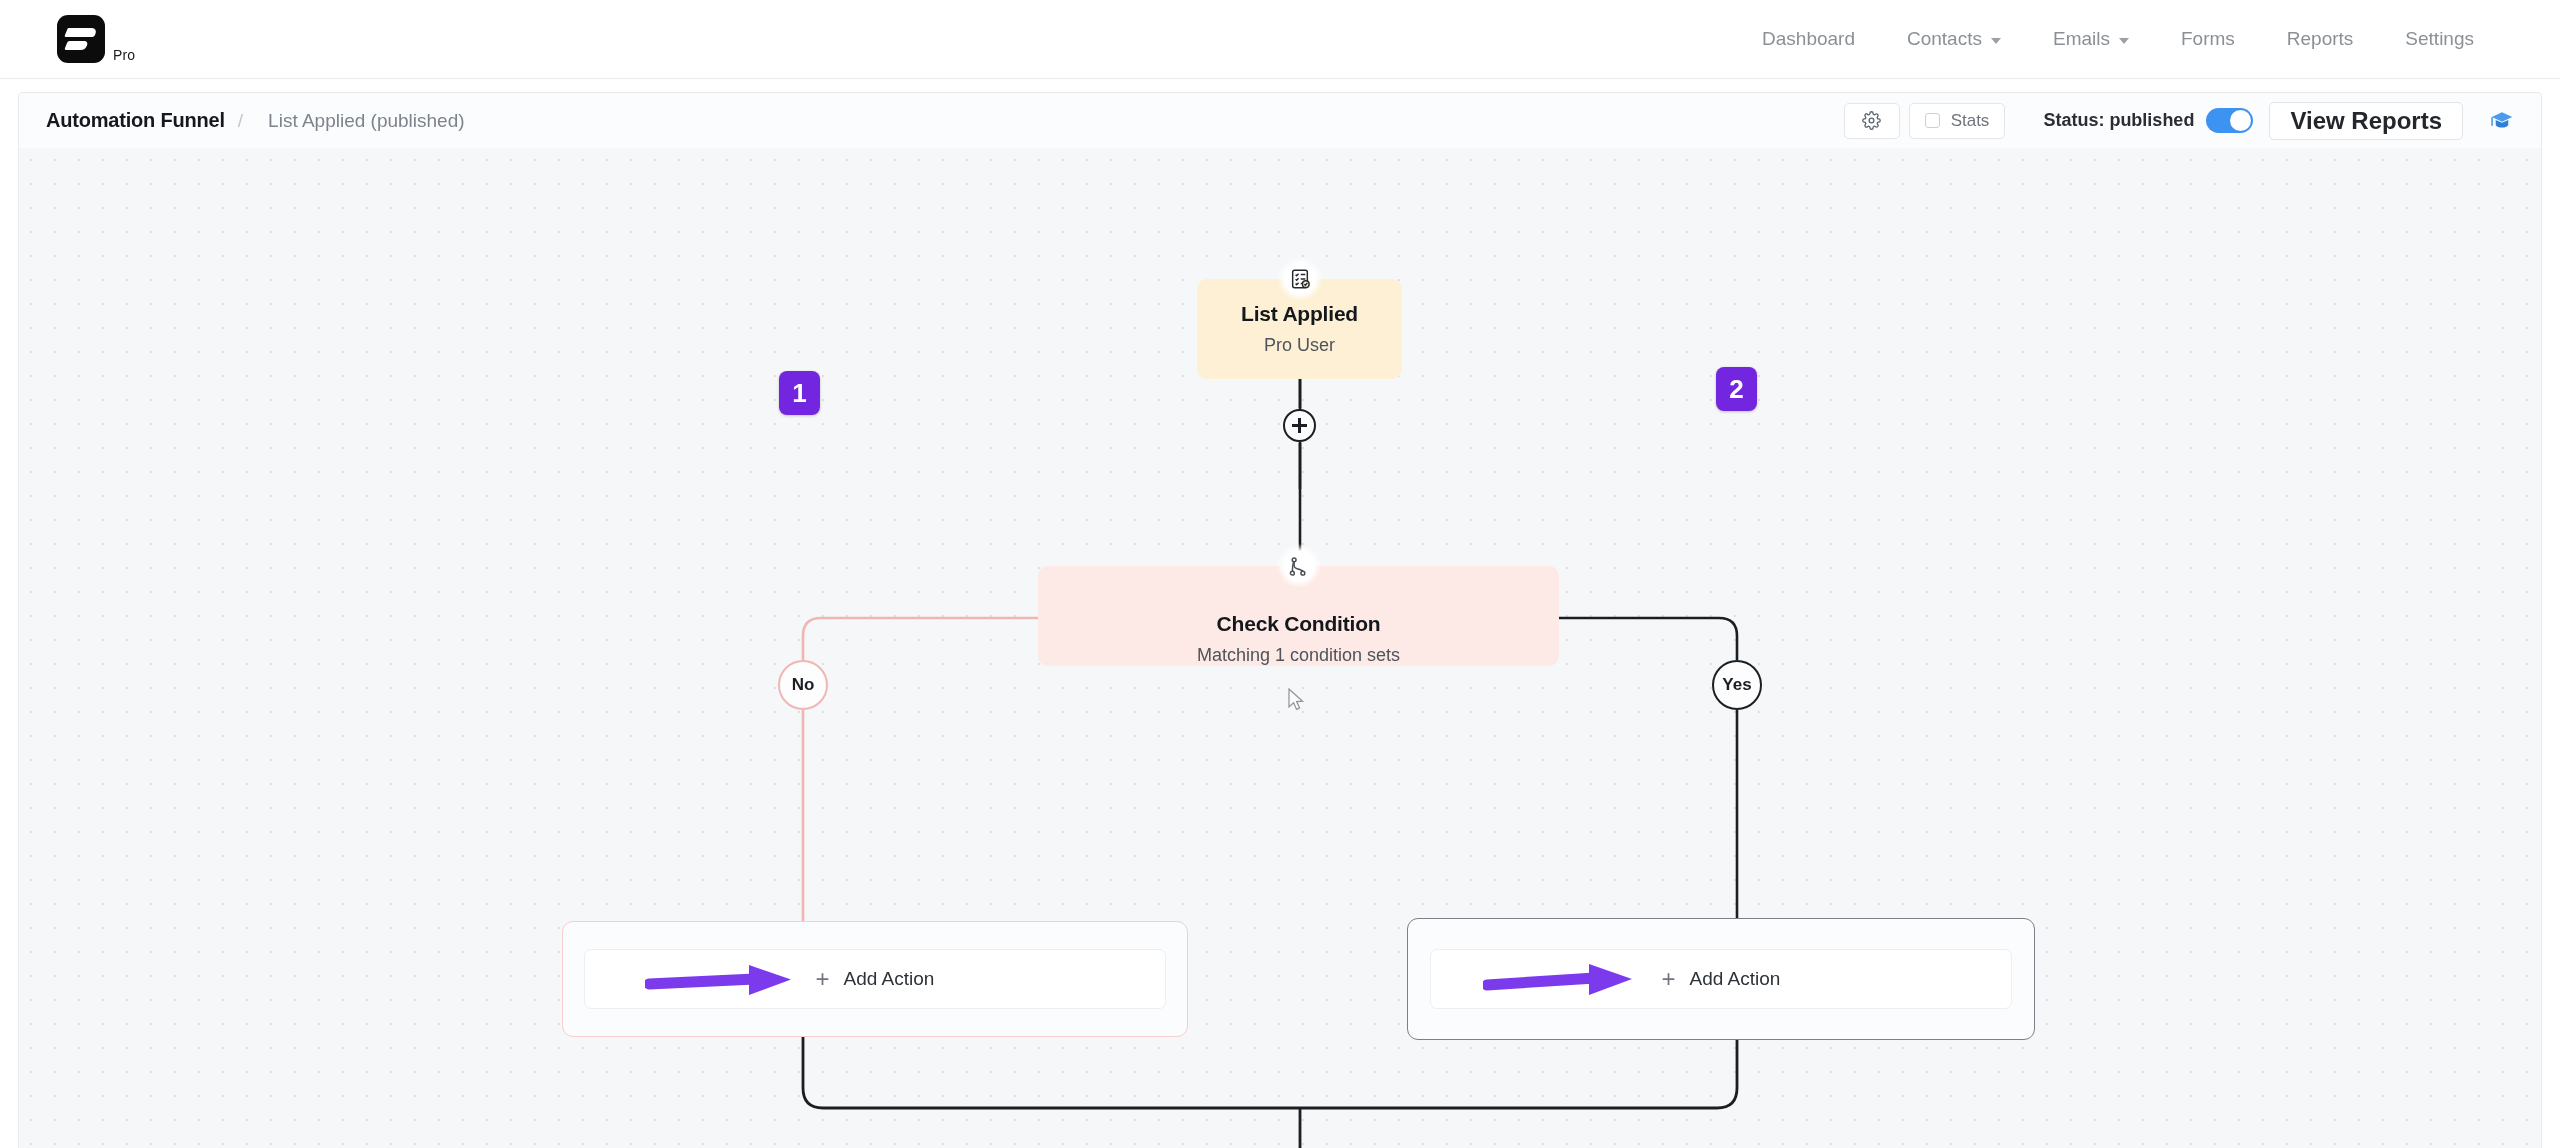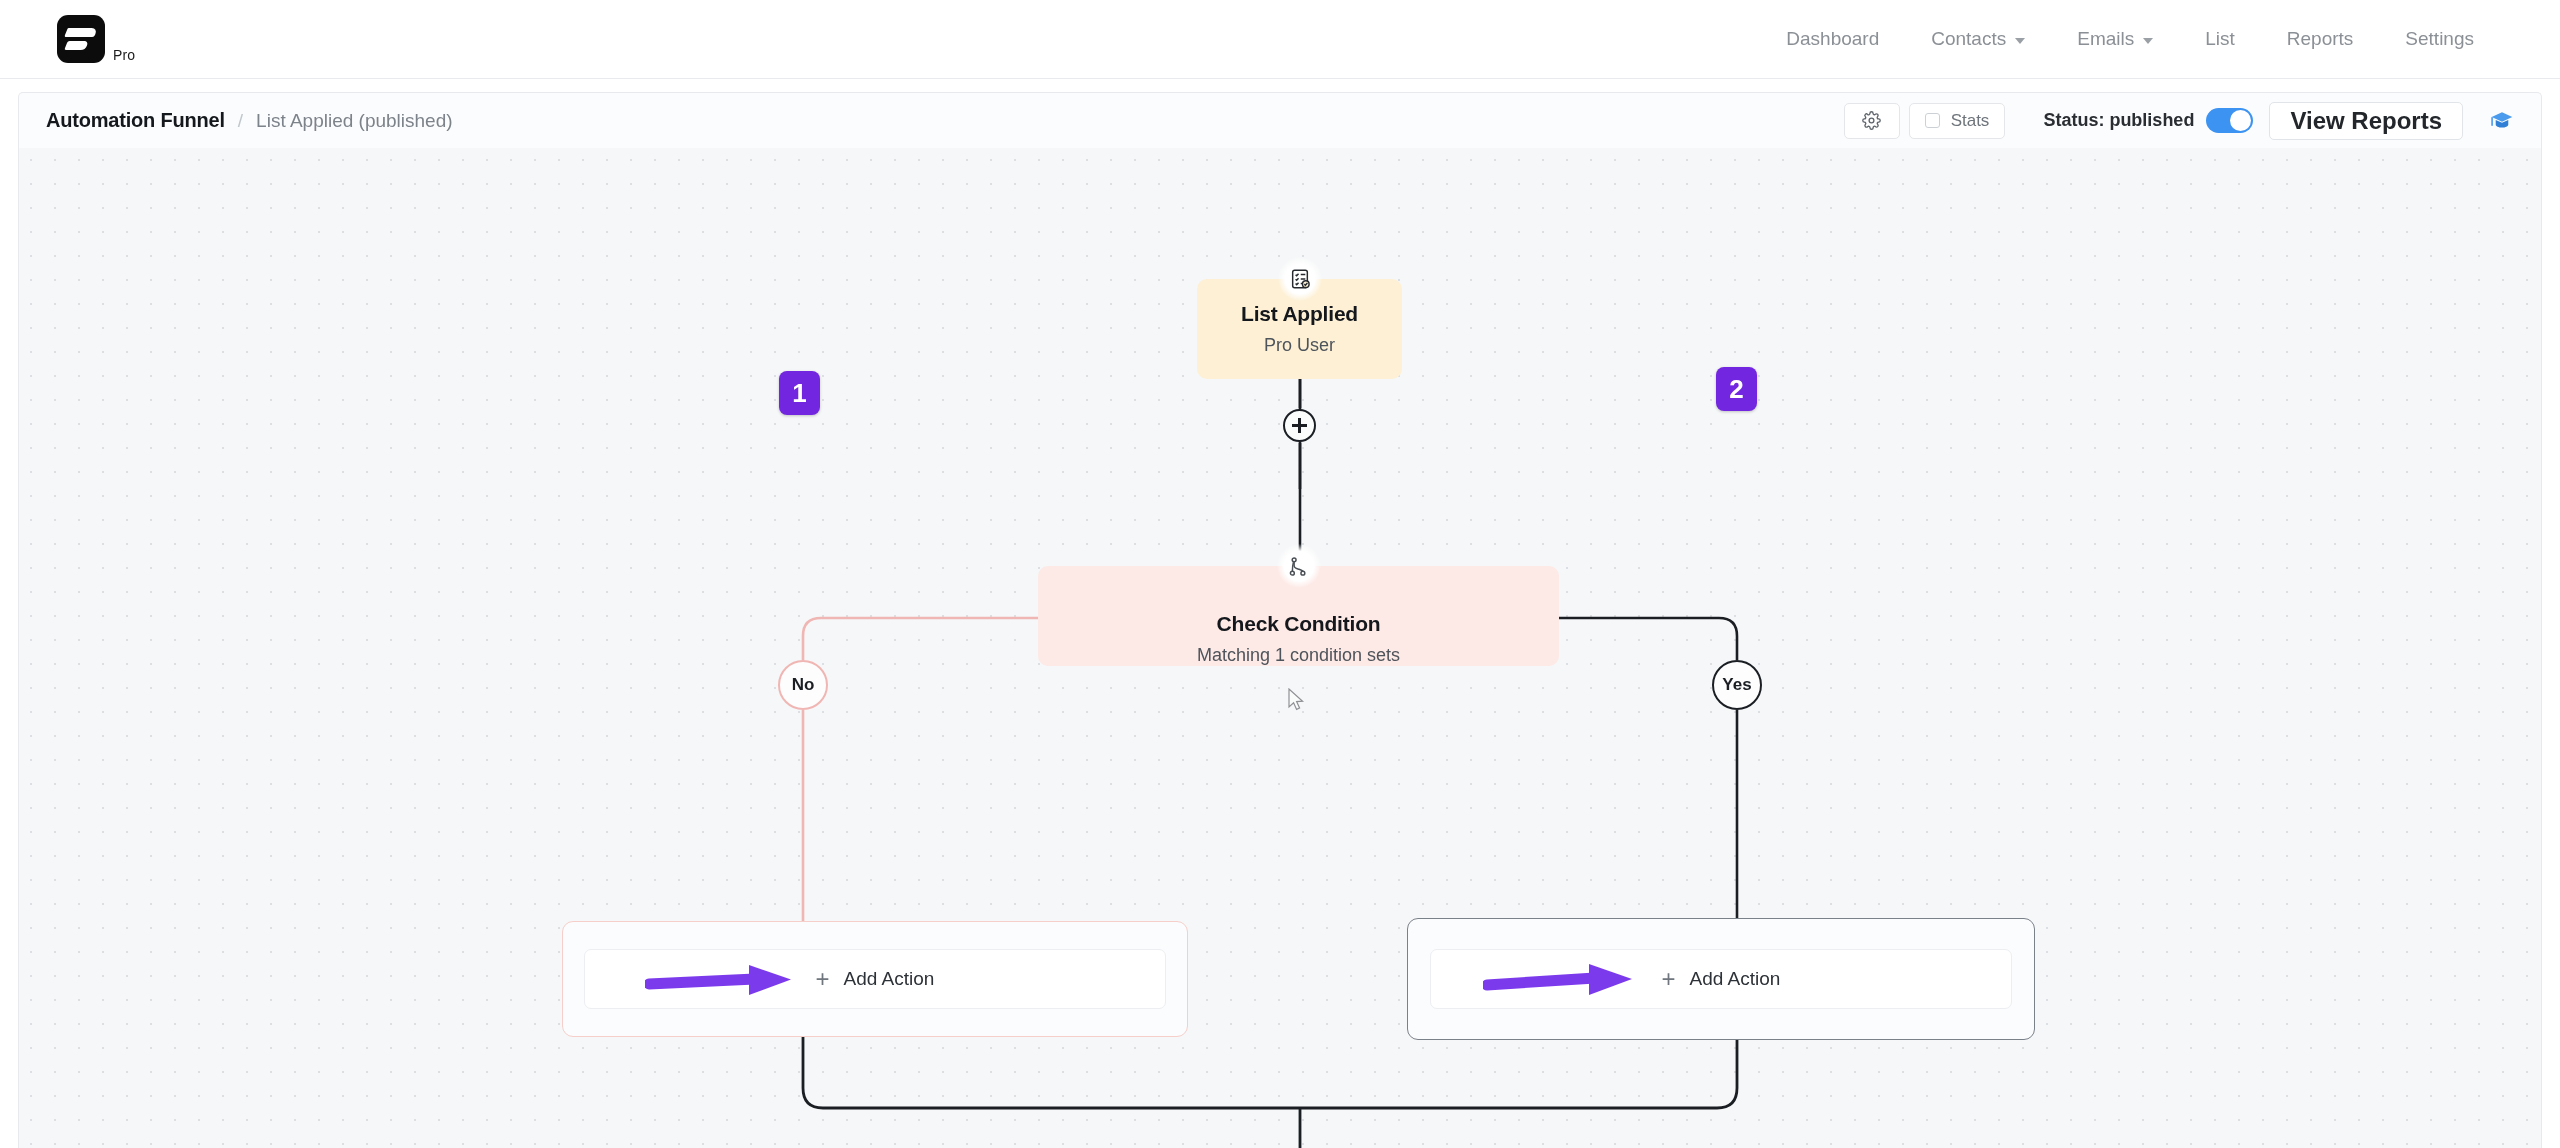--- a/index.html
+++ b/index.html
@@ -69,21 +69,21 @@
     width: 2524px; height: 56px;
     background: #fbfcfd;
     border: 1px solid #e7e9ec;
     border-bottom: none;
     border-radius: 5px 5px 0 0;
     display: flex; align-items: center;
   }
   .bc-wrap { display: flex; align-items: center; margin-left: 27px; gap: 13px; }
   .bc-main { font-size: 20px; font-weight: bold; color: #15181c; letter-spacing: -.2px; }
   .bc-sep { font-size: 19px; color: #c2c7cd; }
-  .bc-sub { font-size: 19px; color: #7d838a; }
+  .bc-sub { font-size: 19px; color: #7d838a; margin-left: 12px; }
 
   .tb-right { margin-left: auto; margin-right: 22px; display: flex; align-items: center; gap: 0; }
   .gear-btn {
     width: 56px; height: 36px; border: 1px solid #e4e6ea; border-radius: 5px;
     background: #fff; display: flex; align-items: center; justify-content: center;
     cursor: pointer; margin-right: 9px;
   }
   .stats-btn {
     height: 36px; border: 1px solid #e4e6ea; border-radius: 5px; background: #fff;
     display: flex; align-items: center; gap: 11px; padding: 0 15px;
@@ -217,21 +217,21 @@
     </div>
     <div class="nav-item">
       <span>Contacts</span>
       <span class="caret"></span>
     </div>
     <div class="nav-item">
       <span>Emails</span>
       <span class="caret"></span>
     </div>
     <div class="nav-item">
-      <span>List</span>
+      <span>Forms</span>
     </div>
     <div class="nav-item">
       <span>Reports</span>
     </div>
     <div class="nav-item">
       <span>Settings</span>
     </div>
   </div>
 </div>
 

